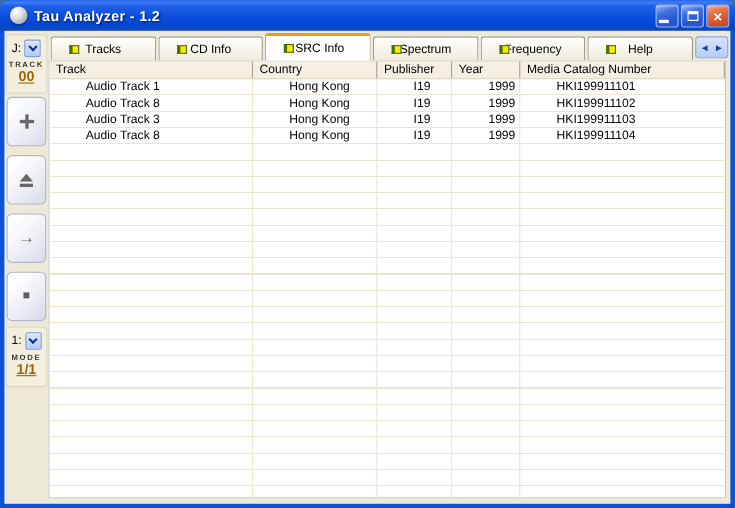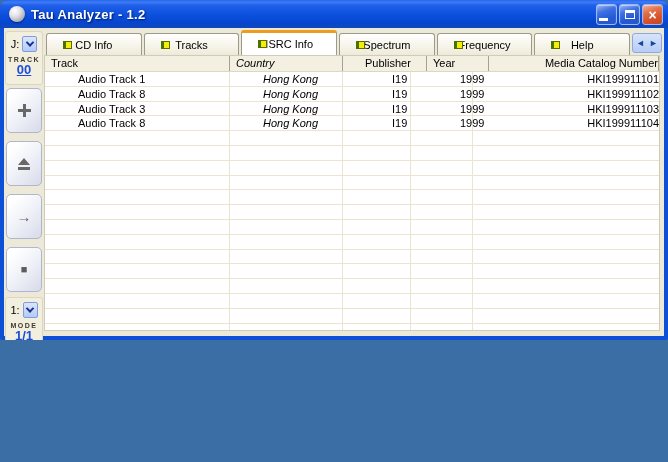--- a/index.html
+++ b/index.html
@@ -1,19 +1,19 @@
 <!DOCTYPE html>
 <html><head>
 <meta charset="utf-8">
 <style>
   * { margin:0; padding:0; box-sizing:border-box; }
   html,body { width:668px; height:462px; overflow:hidden;
     font-family:"Liberation Sans", sans-serif; background:#3a6ea5; }
 
-  .window { position:absolute; left:0; top:0; width:668px; height:340px;
+  .window { position:absolute; left:0; top:0; width:668px; height:462px;
     background:#0c50d8; border-radius:8px 8px 2px 2px; overflow:hidden; }
 
   
   .titlebar { position:absolute; left:0; top:0; width:668px; height:28px;
     background:linear-gradient(180deg,#2667ee 0%,#3d7bf4 8%,#1f5fe8 20%,#0b4fdc 55%,#0646cf 82%,#1148b8 100%);
     display:flex; align-items:center; }
   .app-icon { width:16px; height:16px; border-radius:50%; margin:0 6px 0 9px;
     background:radial-gradient(circle at 35% 30%, #ffffff 0%, #e3e3e6 35%, #b9b9c2 65%, #8d8d98 100%);
     box-shadow:0 1px 2px rgba(0,0,40,.45); }
   .title-text { color:#fff; font-size:13px; font-weight:bold;
@@ -40,21 +40,21 @@
   .panel-bottom { top:269px; height:55px; }
   .combo-row { display:flex; align-items:center; justify-content:center; gap:3px; height:19px; }
   .combo-label { font-size:11px; color:#000; }
   .combo-btn { width:15px; height:16px; border:1px solid #7e9de0; border-radius:2px;
     background:linear-gradient(180deg,#dbe6fc 0%,#b4cbf8 100%);
     display:flex; align-items:center; justify-content:center; }
   .chevron-down { width:6px; height:6px; border-right:2px solid #17318e;
     border-bottom:2px solid #17318e; transform:rotate(45deg) translate(-1px,-1px); }
   .small-label { font-size:7px; font-weight:bold; letter-spacing:1.5px;
     color:#3c392d; margin-top:3px; }
-  .big-value { font-size:13px; font-weight:bold; color:#1d4ed8; line-height:14px;text-decoration:underline; }
+  .big-value { font-size:13px; font-weight:bold; color:#a16207; line-height:14px;text-decoration:underline; }
 
   .side-btn { position:absolute; left:2px; width:36px; height:45px;
     border:1px solid #b3b6ca; border-radius:5px;
     background:linear-gradient(135deg,#ffffff 15%,#eef0f7 55%,#d7dae9 100%);
     display:flex; flex-direction:column; align-items:center; justify-content:center; }
   .sb1 { top:60px; } .sb2 { top:113px; } .sb3 { top:166px; } .sb4 { top:219px; }
   .plus-icon { position:relative; width:13px; height:13px; }
   .plus-icon::before { content:''; position:absolute; left:0; top:5px; width:13px; height:3px; background:#686868; }
   .plus-icon::after  { content:''; position:absolute; left:5px; top:0; width:3px; height:13px; background:#686868; }
   .eject-tri { width:0; height:0; border-left:6px solid transparent;
@@ -86,21 +86,21 @@
     background:#f3f0e2; border-bottom:1px solid #dcd8c4; display:flex; }
   .hcell { font-size:11px; line-height:15px; padding-left:6px; color:#000;
     border-right:1px solid #a5a294; white-space:nowrap; overflow:hidden; }
   .grid-body { position:absolute; left:0; top:16px; right:0; bottom:0;
     background:repeating-linear-gradient(180deg, transparent 0 13.8px, #ebe4cf 13.8px 14.8px); }
   .vline { position:absolute; top:0; bottom:0; width:1px; background:#ebe4cf; }
   .v0{left:184px;} .v1{left:297px;} .v2{left:365px;} .v3{left:427px;}
   .trow { display:flex; height:14.8px; position:relative;padding-left:27px; }
   .tcell { font-size:11px; line-height:14px; padding-left:6px; color:#000;
     white-space:nowrap; overflow:hidden; }
-  .c0{width:185px;} .c1{width:113px;font-style:italic;} .c2{width:68px;margin-left:16px;} .c3{width:62px;} .c4{flex:1;text-align:right;}
+  .c0{width:185px;} .c1{width:113px;} .c2{width:68px;} .c3{width:62px;} .c4{flex:1;}
 </style>
 </head>
 <body>
 
 <div class="window">
 
   <div class="titlebar">
     <div class="app-icon"></div>
     <div class="title-text">Tau Analyzer - 1.2</div>
     <div class="tb-btn btn-min">
@@ -150,25 +150,25 @@
           </span>
         </div>
         <div class="small-label">MODE</div>
         <div class="big-value">1/1</div>
       </div>
     </div>
 
     <div class="tabbar">
       <div class="tab">
         <span class="led"></span>
+        <span>Tracks</span>
+      </div>
+      <div class="tab">
+        <span class="led"></span>
         <span>CD Info</span>
-      </div>
-      <div class="tab">
-        <span class="led"></span>
-        <span>Tracks</span>
       </div>
       <div class="tab active">
         <span class="led"></span>
         <span>ISRC Info</span>
       </div>
       <div class="tab">
         <span class="led"></span>
         <span>Spectrum</span>
       </div>
       <div class="tab">

